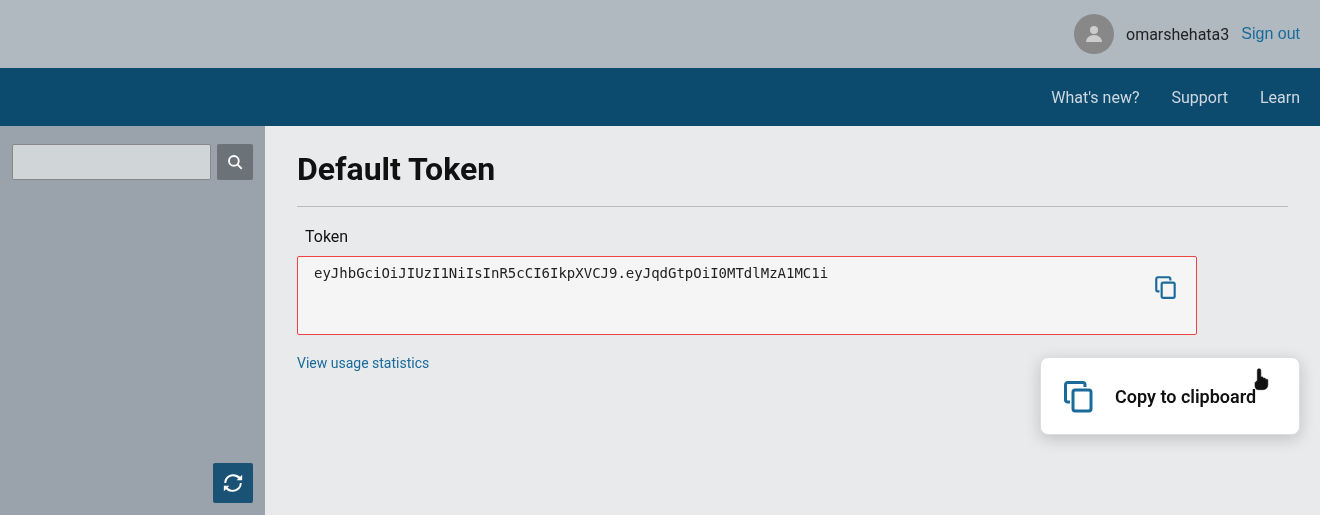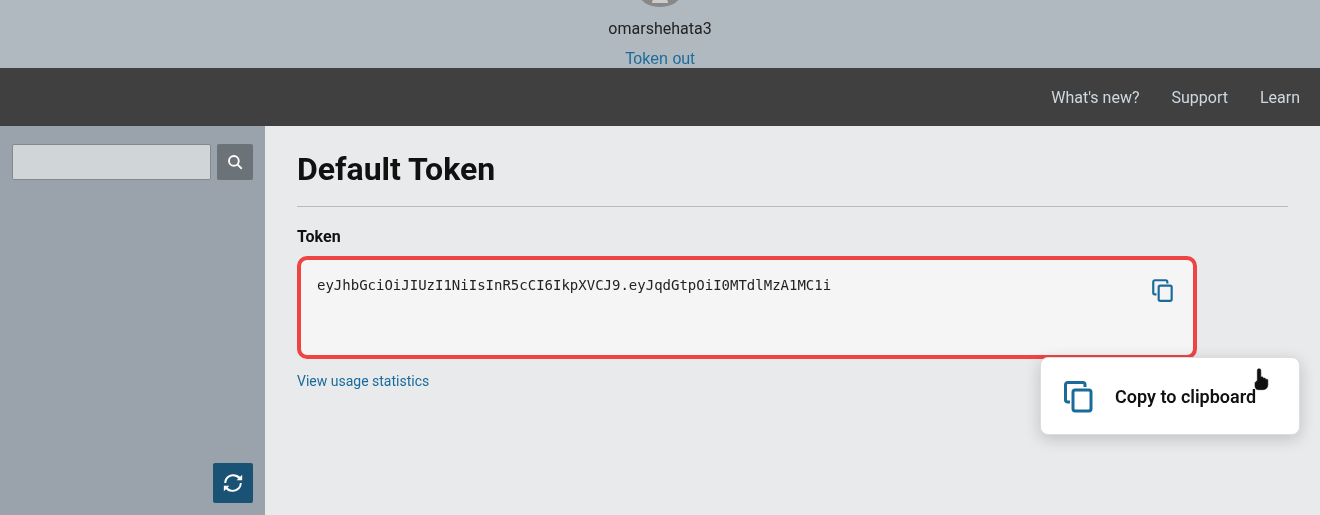--- a/index.html
+++ b/index.html
@@ -14,21 +14,20 @@
 
     
     .top-bar {
       background: #b0b8c0;
       height: 68px;
       display: flex;
       align-items: center;
       justify-content: flex-end;
       padding: 0 20px;
       gap: 12px;
-      flex-direction: column;
     }
     .user-avatar {
       width: 40px;
       height: 40px;
       border-radius: 50%;
       background: #888;
       display: flex;
       align-items: center;
       justify-content: center;
     }
@@ -42,21 +41,21 @@
       font-size: 16px;
       color: #1a6b9a;
       cursor: pointer;
       background: none;
       border: none;
       font-weight: 400;
     }
 
     
     .nav-bar {
-      background: #404040;
+      background: #0c4a6e;
       height: 58px;
       display: flex;
       align-items: center;
       justify-content: flex-end;
       padding: 0 20px;
       gap: 32px;
     }
     .nav-item {
       color: #cdd8e0;
       font-size: 16px;
@@ -148,30 +147,31 @@
     }
 
     .divider {
       border: none;
       border-top: 1px solid #bbb;
       margin-bottom: 20px;
     }
 
     .token-label {
       font-size: 16px;
-      font-weight: 700;
+      font-weight: 400;
       color: #111;
       margin-bottom: 10px;
+      margin-left: 8px;
     }
 
     .token-box {
-      border: 4px solid #ef4444;
+      border: 1px solid #ef4444;
       background: #f5f5f5;
-      padding: 14px 16px;
-      border-radius: 10px;
+      padding: 5px 16px;
+      border-radius: 2px;
       font-family: monospace;
       font-size: 14px;
       color: #222;
       line-height: 1.6;
       word-break: break-all;
       position: relative;
       max-width: 900px;
     }
 
     .copy-icon-btn {
@@ -228,35 +228,35 @@
       z-index: 101;
       pointer-events: none;
     }
 
     .view-stats-link {
       color: #1a6b9a;
       font-size: 14px;
       cursor: pointer;
       text-decoration: none;
       display: inline-block;
-      margin-top: 14px;
+      margin-top: 20px;
     }
   </style>
 </head>
 <body>
 
 <div class="top-bar">
   <div class="user-avatar">
     <svg width="24" height="24" viewBox="0 0 24 24" fill="#ccc">
       <circle cx="12" cy="8" r="4"></circle>
       <path d="M4 20c0-4 3.6-7 8-7s8 3 8 7"></path>
     </svg>
   </div>
   <span class="username">omarshehata3</span>
-  <button class="sign-out-btn">Token out</button>
+  <button class="sign-out-btn">Sign out</button>
 </div>
 
 <div class="nav-bar">
   <span class="nav-item">What's new?</span>
   <span class="nav-item">Support</span>
   <span class="nav-item">Learn</span>
 </div>
 
 <div class="main-layout">
 

